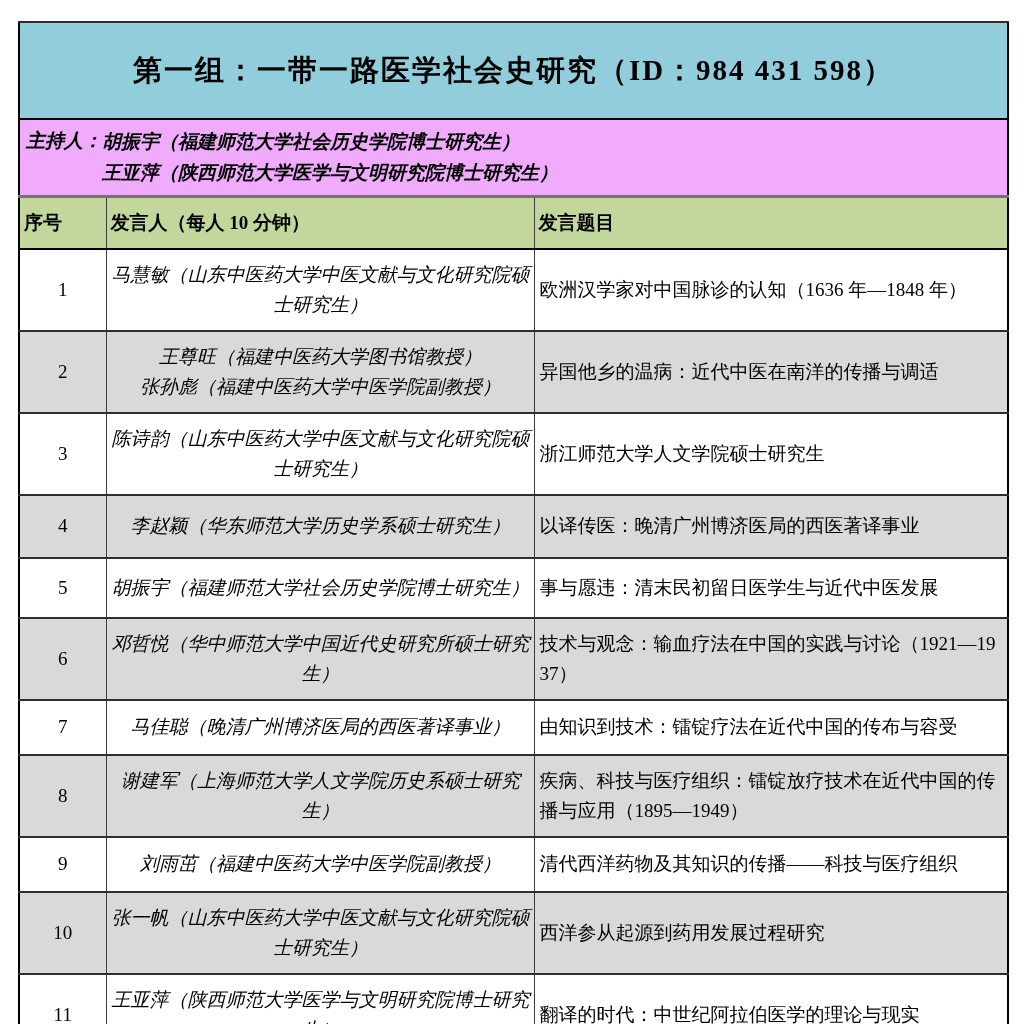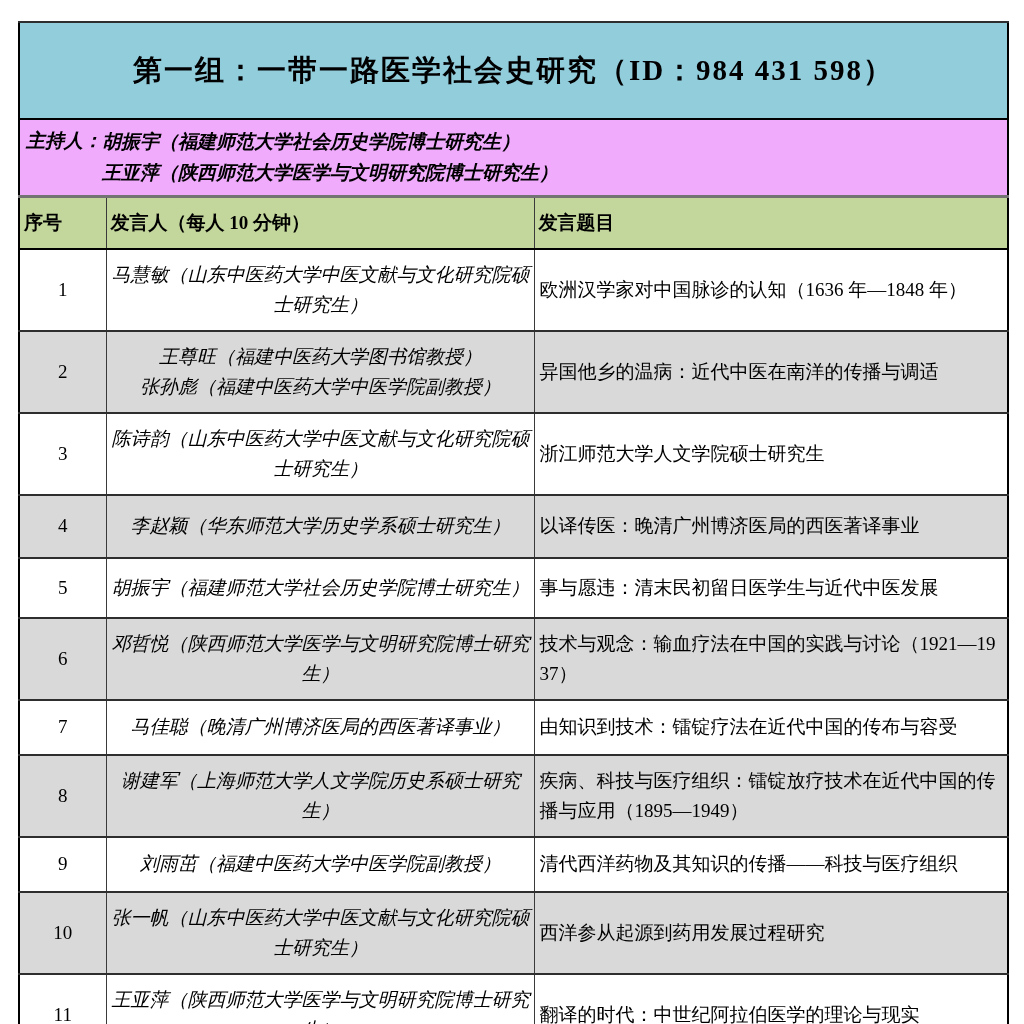--- a/index.html
+++ b/index.html
@@ -139,21 +139,21 @@
       <td class="speaker-cell">
         <div class="spk-line">胡振宇（福建师范大学社会历史学院博士研究生）</div>
 
       </td>
       <td class="topic-cell">事与愿违：清末民初留日医学生与近代中医发展</td>
     </tr>
 
     <tr class="data-row alt" style="height:71px">
       <td class="no-cell">6</td>
       <td class="speaker-cell">
-        <div class="spk-line">邓哲悦（陕西师范大学医学与文明研究院博士研究生）</div>
+        <div class="spk-line">邓哲悦（华中师范大学中国近代史研究所硕士研究生）</div>
 
       </td>
       <td class="topic-cell">技术与观念：输血疗法在中国的实践与讨论（1921—1937）</td>
     </tr>
 
     <tr class="data-row" style="height:55px">
       <td class="no-cell">7</td>
       <td class="speaker-cell">
         <div class="spk-line">马佳聪（晚清广州博济医局的西医著译事业）</div>
 

